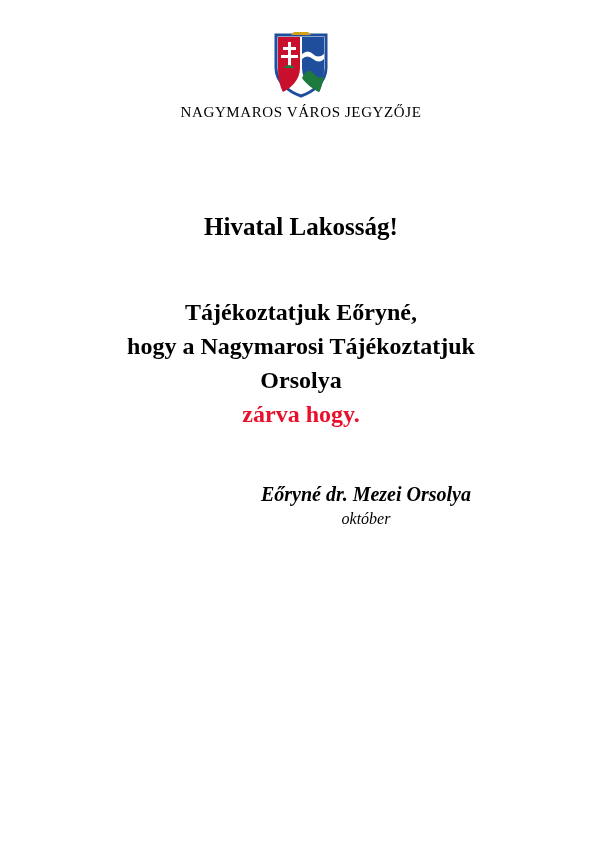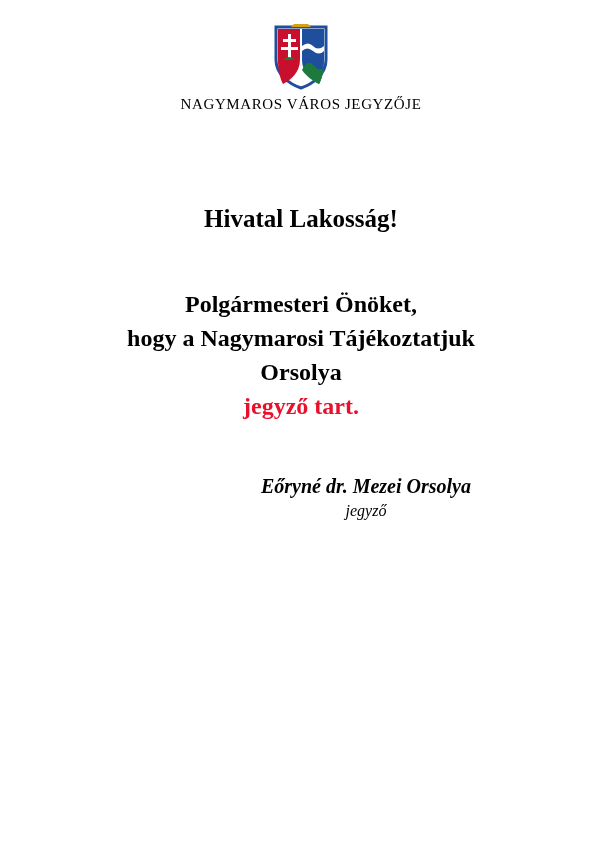--- a/index.html
+++ b/index.html
@@ -12,21 +12,21 @@
     height: 856px;
     font-family: "Liberation Serif", serif;
     color: #000000;
     position: relative;
     overflow: hidden;
   }
   .page {
     width: 602px;
     height: 856px;
     box-sizing: border-box;
-    padding: 8px;
+    padding: 16px;
     position: relative;
   }
 
   
   .crest-wrap {
     width: 100%;
     display: flex;
     justify-content: center;
     padding-top: 16px;
   }
@@ -114,25 +114,25 @@
 
       <path d="M18 3 h20 l-3 -3 h-14 z" fill="#d4a017"></path>
     </svg>
   </div>
 
   <div class="office-line">NAGYMAROS VÁROS JEGYZŐJE</div>
 
   <div class="salutation">Hivatal Lakosság!</div>
 
   <div class="body-block">
-    <div class="body-line">Polgármesteri Önöket,</div>
+    <div class="body-line">Tájékoztatjuk Eőryné,</div>
     <div class="body-line">hogy a Nagymarosi Tájékoztatjuk</div>
     <div class="body-line">Orsolya</div>
-    <div class="body-line red">jegyző tart.</div>
+    <div class="body-line red">zárva hogy.</div>
   </div>
 
 
   <div class="signature-block">
     <div class="signature-name">Eőryné dr. Mezei Orsolya</div>
-    <div class="signature-title">jegyző</div>
+    <div class="signature-title">október</div>
   </div>
 
 </div>
 
 </body></html>

